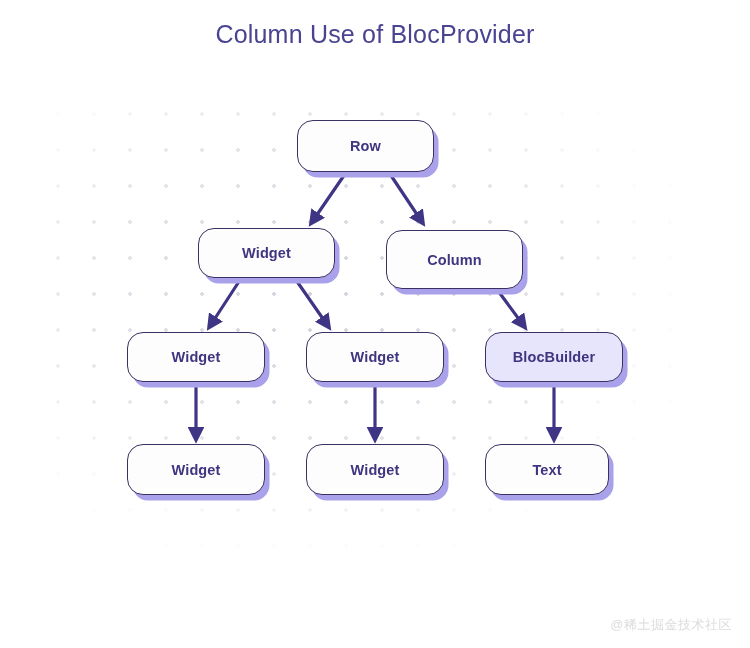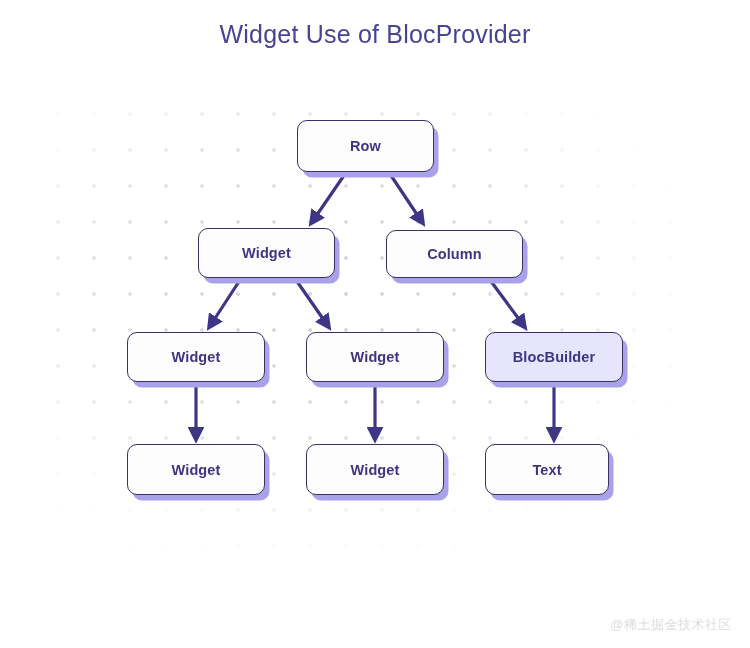--- a/index.html
+++ b/index.html
@@ -51,21 +51,21 @@
     top: 0;
     width: 750px;
     height: 648px;
     pointer-events: none;
   }
   
   .node {
     position: absolute;
     box-sizing: border-box;
     border: 1.6px solid #3b2f63;
-    border-radius: 10px;
+    border-radius: 16px;
     background: #fdfdfd;
     box-shadow: 5px 6px 0 -0.5px #a9a1ea;
     display: flex;
     align-items: center;
     justify-content: center;
     z-index: 3;
   }
   .node.highlight {
     background: #e7e5fb;
   }
@@ -88,21 +88,21 @@
     text-align: center;
   }
 </style>
 </head>
 <body>
 
 <div id="canvas">
 
   <div id="dot-grid"></div>
 
-  <div id="page-title">Widget Use of BlocProvider</div>
+  <div id="page-title">Column Use of BlocProvider</div>
 
   <svg id="arrow-layer" viewBox="0 0 750 648" xmlns="http://www.w3.org/2000/svg">
     <defs>
       <marker id="arrowhead" markerWidth="5.2" markerHeight="5.2" refX="3.4" refY="2.6" orient="auto" markerUnits="strokeWidth">
         <path d="M 0 0 L 5.2 2.6 L 0 5.2 Z" fill="#3f3585"></path>
       </marker>
     </defs>
     <g id="edges" stroke="#3f3585" stroke-width="3.2" fill="none" stroke-linecap="round" marker-end="url(#arrowhead)">
         <line x1="345" y1="174" x2="312" y2="222"></line>
         <line x1="390" y1="174" x2="422" y2="222"></line>
@@ -115,21 +115,21 @@
       </g>
   </svg>
 
   <div id="nodes">
       <div class="node" style="left: 297px; top: 120px; width: 137px; height: 52px;">
         <span class="node-label">Row</span>
       </div>
       <div class="node" style="left: 198px; top: 228px; width: 137px; height: 50px;">
         <span class="node-label">Widget</span>
       </div>
-      <div class="node" style="left: 386px; top: 230px; width: 137px; height: 48px;">
+      <div class="node" style="left: 386px; top: 230px; width: 137px; height: 59px;">
         <span class="node-label">Column</span>
       </div>
       <div class="node" style="left: 127px; top: 332px; width: 138px; height: 50px;">
         <span class="node-label">Widget</span>
       </div>
       <div class="node" style="left: 306px; top: 332px; width: 138px; height: 50px;">
         <span class="node-label">Widget</span>
       </div>
       <div class="node highlight" style="left: 485px; top: 332px; width: 138px; height: 50px; justify-content: center;">
         <span class="node-label">BlocBuilder</span>

